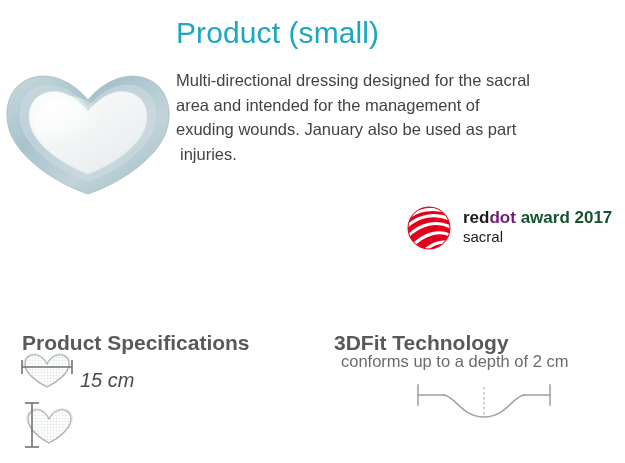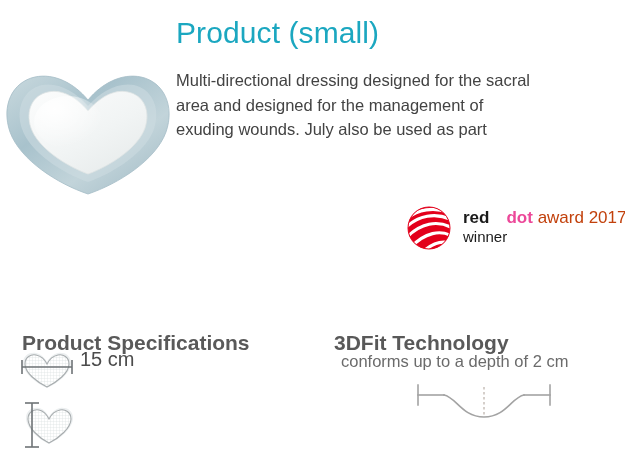--- a/index.html
+++ b/index.html
@@ -78,26 +78,25 @@
     line-height: 20px;
     white-space: nowrap;
     color: #1a1a1a;
   }
   #reddot-award .badge-line1 .rd-red {
     font-weight: bold;
     color: #1a1a1a;
   }
   #reddot-award .badge-line1 .rd-dot {
     font-weight: bold;
-    color: #ec4899;
-    margin-left: 17px;
+    color: #701a75;
   }
   #reddot-award .badge-line1 .rd-rest {
-    font-weight: normal;
-    color: #c2410c;
+    font-weight: bold;
+    color: #14532d;
   }
   #reddot-award .badge-line2 {
     font-size: 15px;
     line-height: 18px;
     color: #1a1a1a;
     white-space: nowrap;
   }
 
   
   .section-heading {
@@ -108,21 +107,22 @@
     white-space: nowrap;
     margin-top: 33px;
   }
   #heading-specs { left: 22px; top: 298px; }
   #heading-3dfit { left: 334px; top: 298px; }
 
   
   .spec-row {
     position: absolute;
     display: flex;
-    align-items: flex-start;
+    align-items: flex-end;
+    font-style: italic;
   }
   #spec-row-width  { left: 20px; top: 348px; }
   #spec-row-height { left: 20px; top: 400px; }
 
   .spec-icon {
     width: 54px;
     height: 44px;
     flex: 0 0 54px;
   }
   #spec-row-height .spec-icon { height: 50px; }
@@ -199,22 +199,23 @@
              C 136 96, 108 114, 86 122 Z" fill="url(#padGrad)" stroke="#dfe5e5" stroke-width="0.8"></path>
 
     <ellipse cx="66" cy="70" rx="34" ry="26" fill="url(#padShine)"></ellipse>
   </svg>
 </div>
 
 <div id="product-title">Product (small)</div>
 
 <div id="product-description">
   <span class="line">Multi-directional dressing designed for the sacral</span>
-  <span class="line">area and designed for the management of</span>
-  <span class="line">exuding wounds. July also be used as part</span>
+  <span class="line">area and intended for the management of</span>
+  <span class="line">exuding wounds. January also be used as part</span>
+  <span class="line indent">injuries.</span>
 </div>
 
 <div id="reddot-award">
   <div class="badge-mark">
     <svg viewBox="0 0 50 50" width="50" height="50">
       <defs>
         <clipPath id="sphereClip">
           <circle cx="25" cy="25" r="21"></circle>
         </clipPath>
       </defs>
@@ -224,21 +225,21 @@
         <path d="M0 26 C 14 12, 32 9, 48 17"></path>
         <path d="M1 36 C 16 20, 34 16, 50 26"></path>
         <path d="M6 45 C 20 30, 37 25, 51 35"></path>
         <path d="M16 51 C 28 40, 40 35, 52 43"></path>
       </g>
       <circle cx="25" cy="25" r="21" fill="none" stroke="#e3001b" stroke-width="1"></circle>
     </svg>
   </div>
   <div class="badge-text">
     <div class="badge-line1"><span class="rd-red">red</span><span class="rd-dot">dot</span><span class="rd-rest"> award 2017</span></div>
-    <div class="badge-line2">winner</div>
+    <div class="badge-line2">sacral</div>
   </div>
 </div>
 
 <div class="section-heading" id="heading-specs">Product Specifications</div>
 <div class="section-heading" id="heading-3dfit">3DFit Technology</div>
 
 <div class="spec-row" id="spec-row-width">
   <div class="spec-icon">
     <svg viewBox="0 0 54 44" width="54" height="44">
       <defs>

